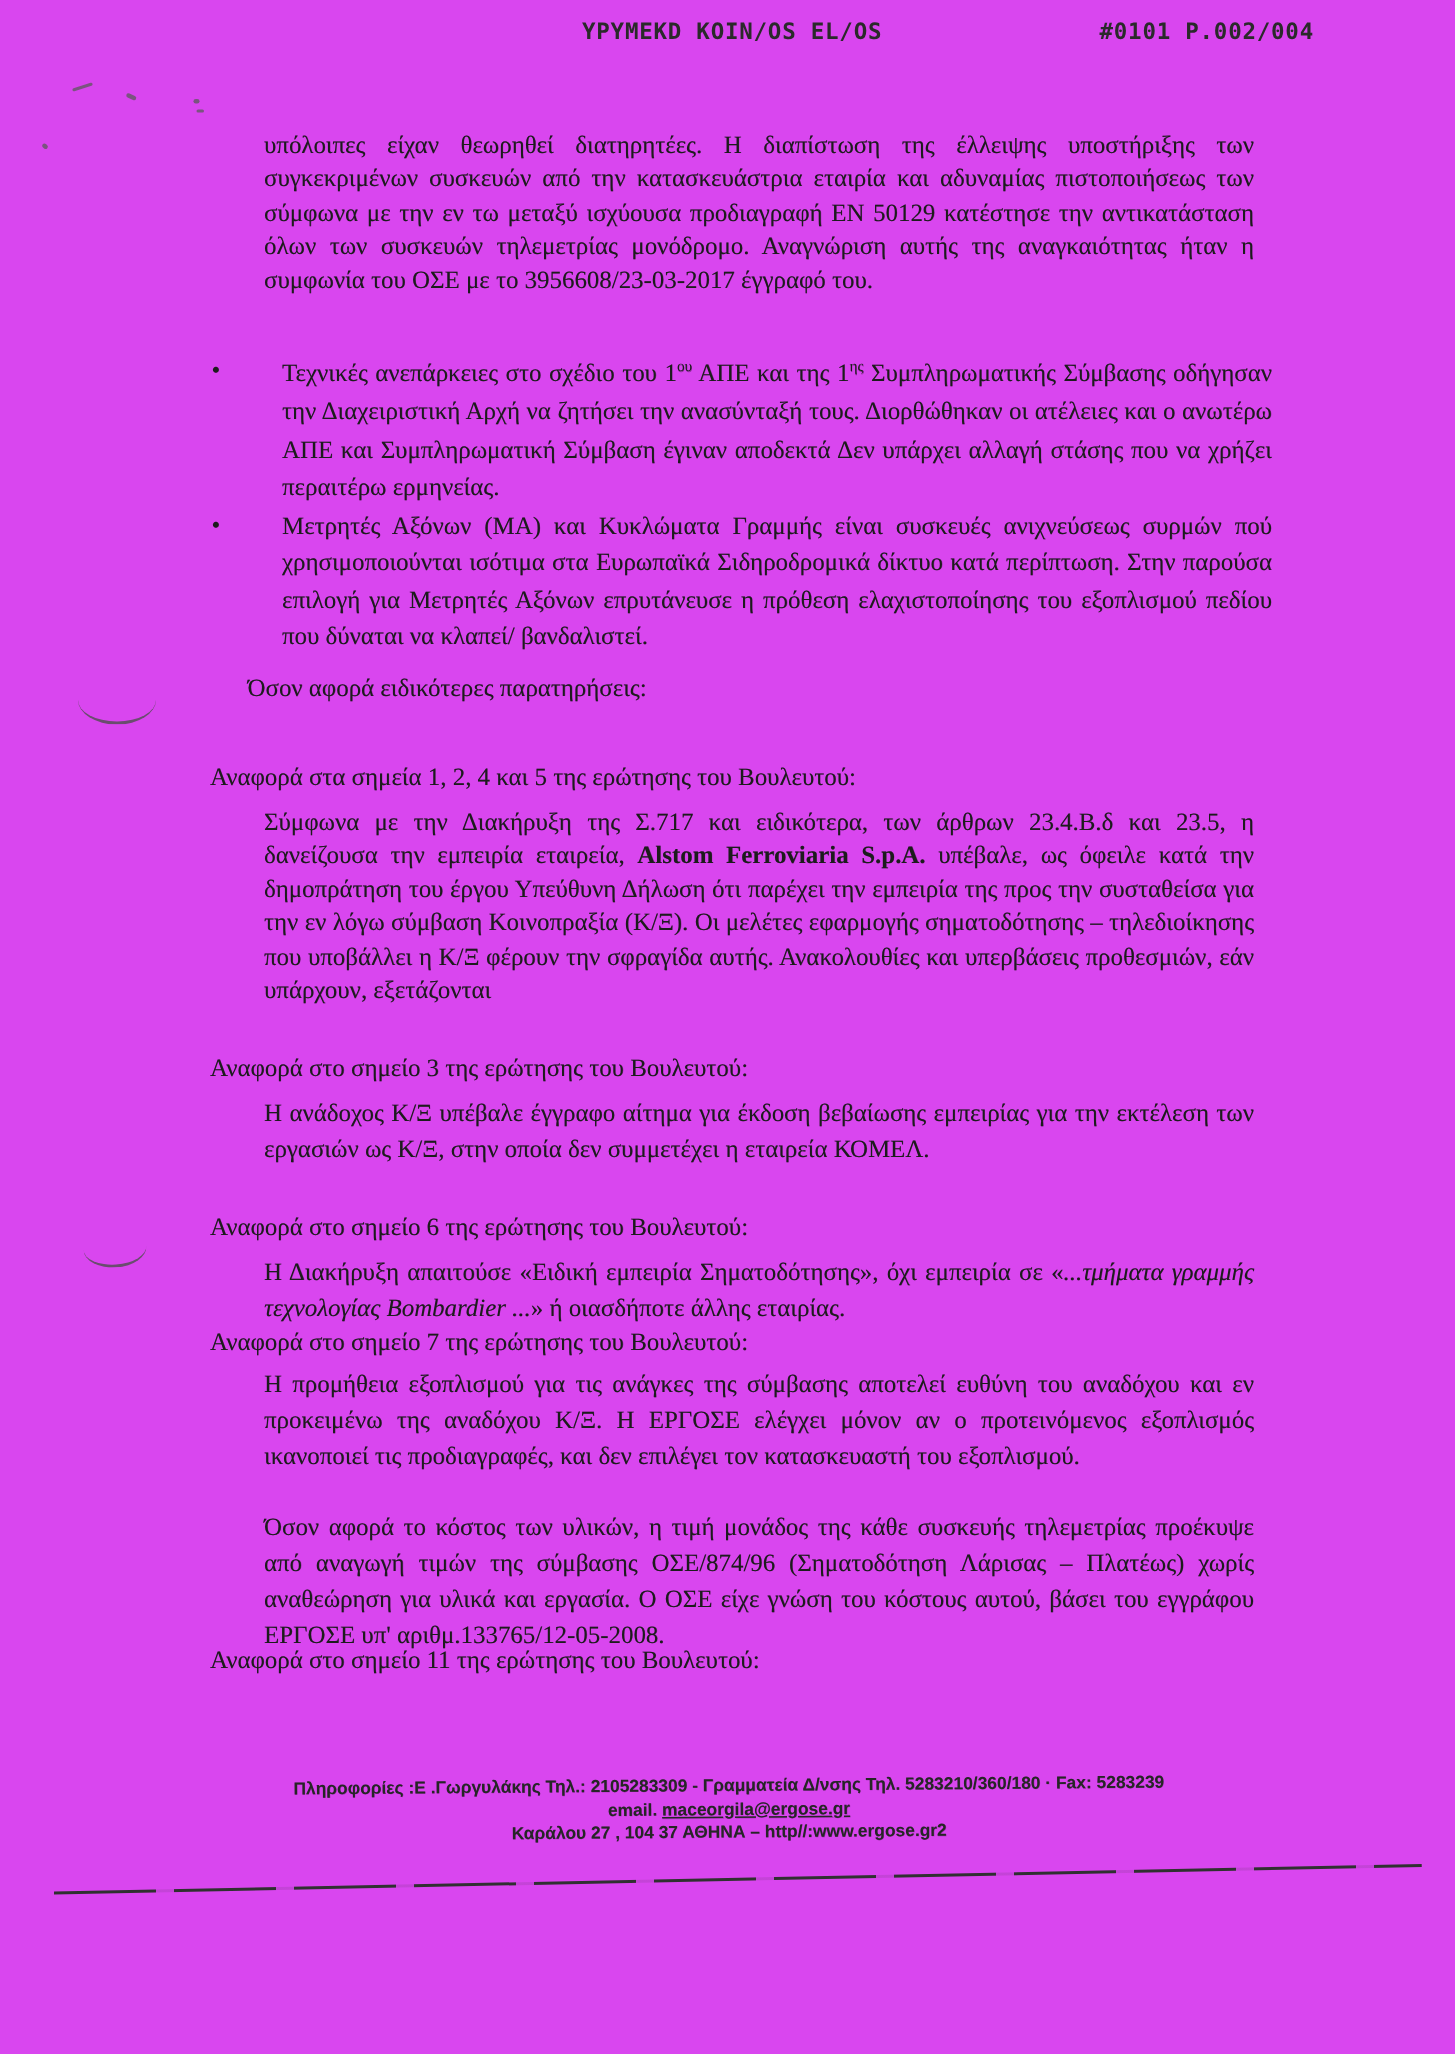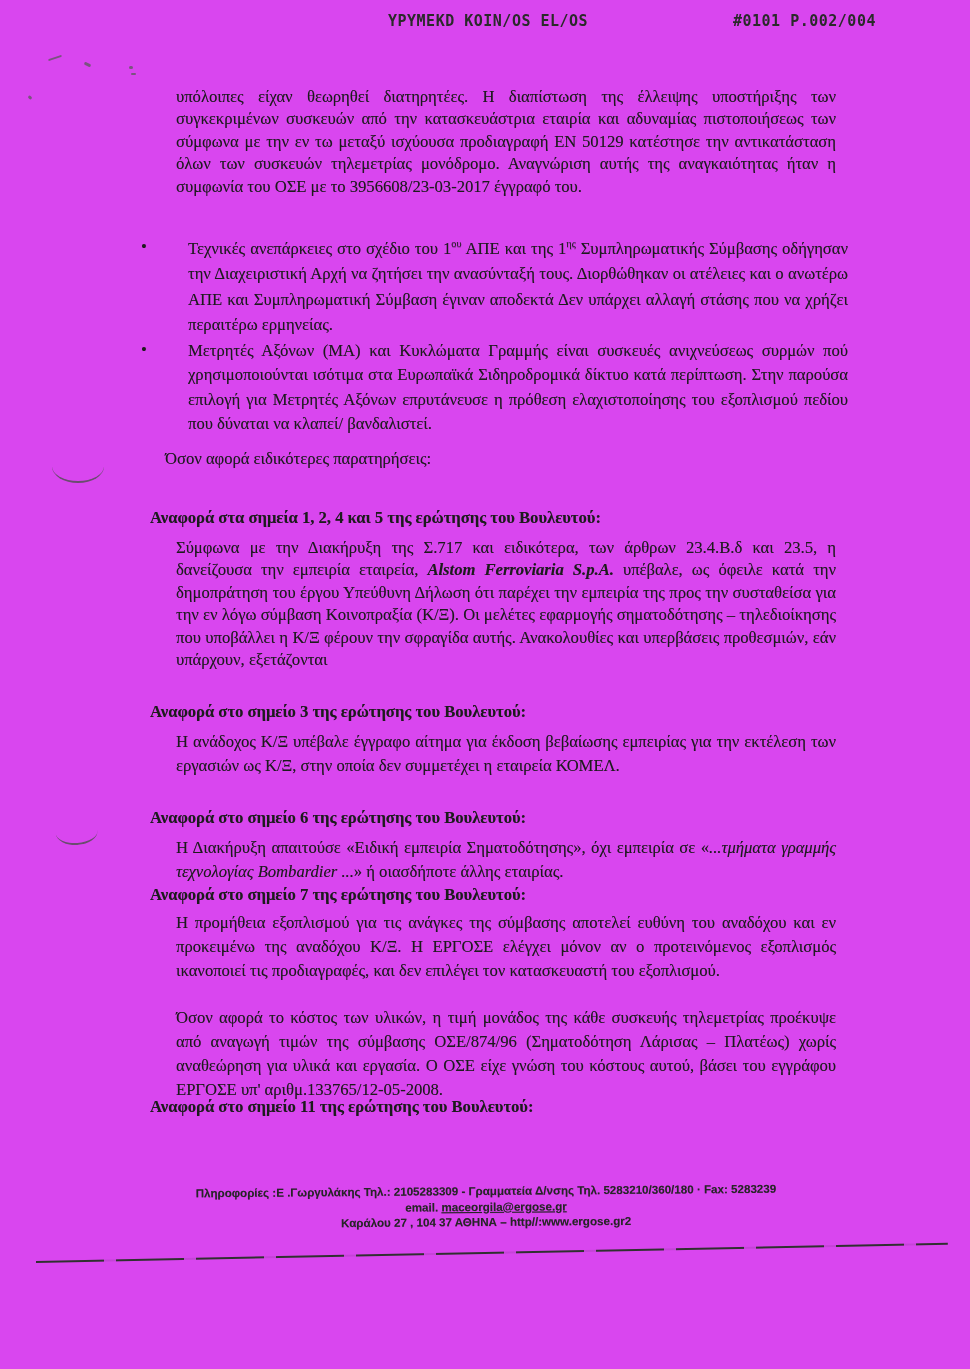--- a/index.html
+++ b/index.html
@@ -23,26 +23,26 @@
   .fax-counter { position: absolute; left: 733px; top: 0; white-space: nowrap; }
 
   
   .para, .heading, .remarks, .bullet-item {
     position: absolute;
     font-size: 16.6px;
     text-shadow: 0.2px 0.2px 0 rgba(0,0,0,0.35);
   }
   .para { left: 176px; width: 660px; text-align: justify; line-height: 24px; margin: 0; }
   .para.tight { line-height: 22.4px; }
-  .heading { left: 150px; width: 720px; font-weight: bold; white-space: nowrap; margin: 0; }
+  .heading { left: 140px; width: 720px; font-weight: normal; white-space: nowrap; margin: 0; }
   .remarks { left: 165px; width: 700px; margin: 0; }
   .bullet-item { left: 141px; width: 707px; margin: 0; }
   .bullet-dot { position: absolute; left: 0; top: 1px; }
   .bullet-text { margin-left: 47px; text-align: justify; line-height: 25.4px; }
-  .ital { font-style: italic; font-weight: bold; margin-top: 27px; }
+  .ital { font-weight: bold; margin-top: 27px; }
   .ital6 { font-style: italic; }
   sup.ord { font-size: 0.62em; vertical-align: super; line-height: 0; }
 
   
   .footer {
     position: absolute; top: 1183px; left: 123px; width: 726px;
     transform: rotate(-0.45deg);
     font-family: "Liberation Sans", sans-serif;
     font-weight: bold; font-size: 11.6px; line-height: 15.5px;
     color: #262626; text-align: center;

